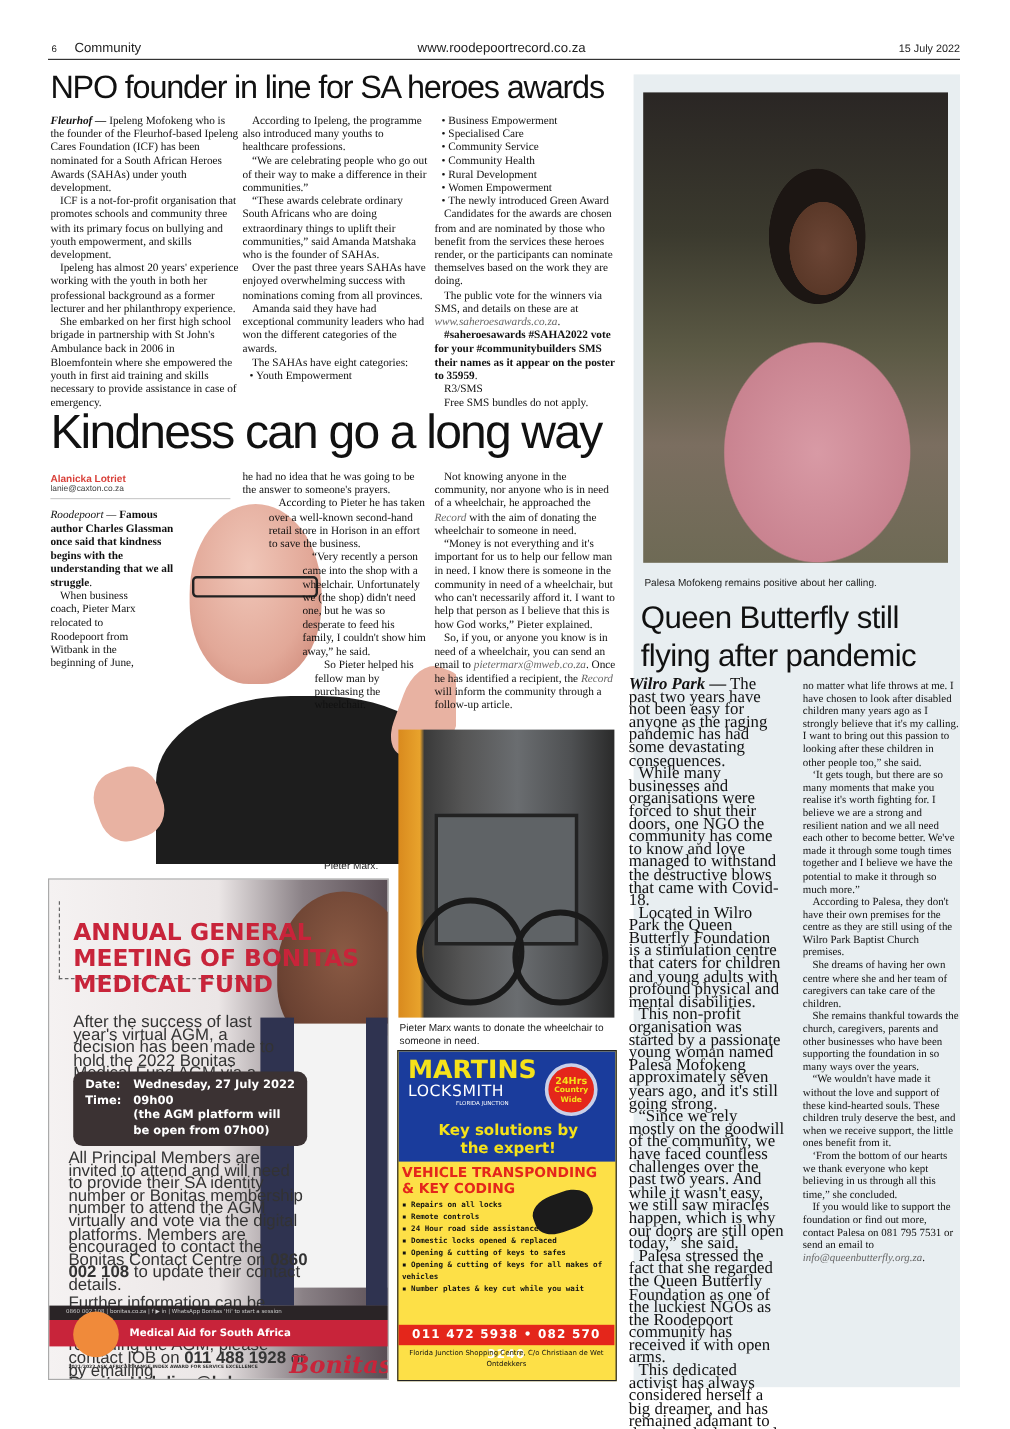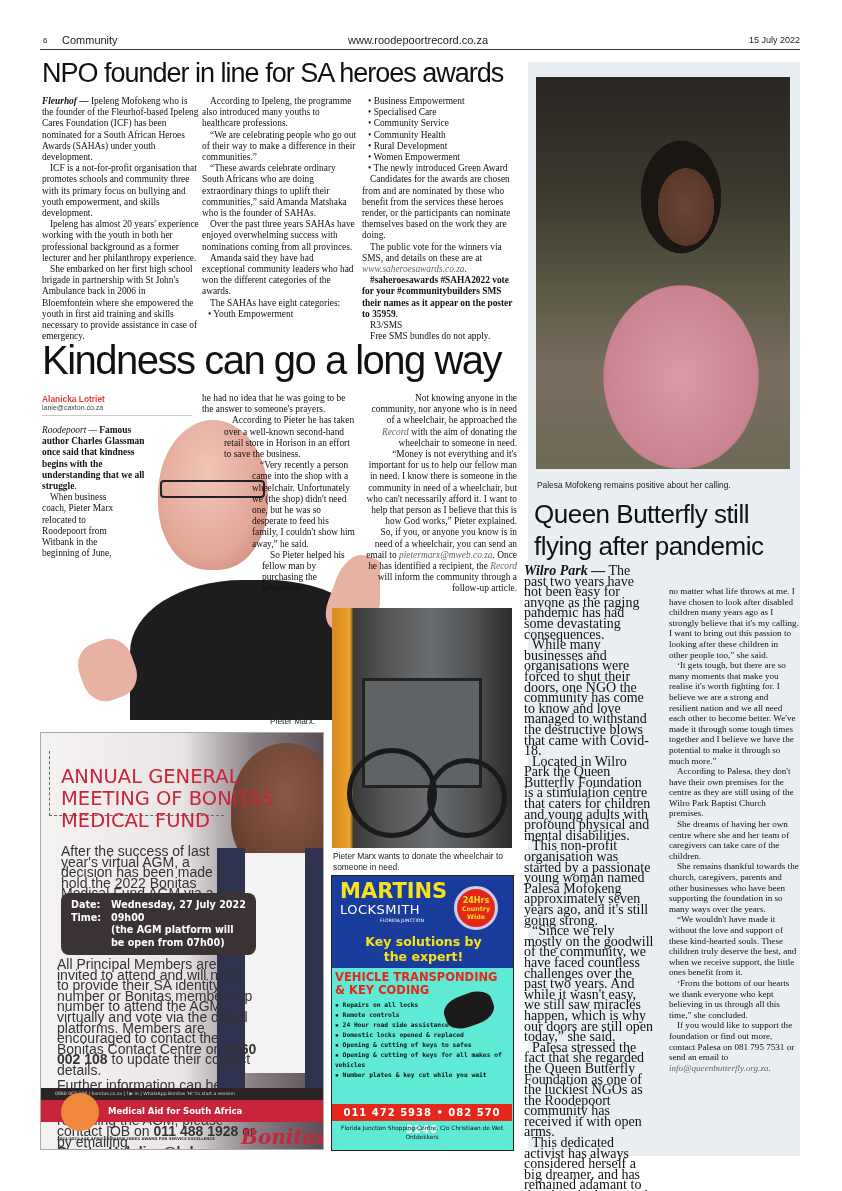--- a/index.html
+++ b/index.html
@@ -18,24 +18,24 @@
 .col li::before{content:"• ";}
 .dateline{font-style:italic;font-weight:bold}
 .bold{font-weight:bold}
 .it{font-style:italic;color:#666}
 .sidebar{left:528px;top:62px;width:272px;height:1094px;background:#e8eef1}
 .photo{background:linear-gradient(135deg,#2b2b2b 0%,#4a4a3a 25%,#6b5b4b 45%,#d49aa6 60%,#c7808f 75%,#6f7a55 90%)}
 .cap{font-family:"Liberation Sans",sans-serif;font-size:8.4px;color:#222}
 .byline-name{font-family:"Liberation Sans",sans-serif;font-weight:bold;color:#d9413a;font-size:8.4px}
 .byline-mail{font-family:"Liberation Sans",sans-serif;font-size:7px;color:#444}
 .ad-bonitas{left:40px;top:732px;width:284px;height:418px;border:1px solid #aaa;background:linear-gradient(90deg,#f5f2f2 0%,#ebe6e6 50%,#8a8186 75%,#5a4e55 100%);overflow:hidden}
-.bon-title{font-family:"DejaVu Sans",sans-serif;font-weight:normal;color:#c8243a;font-size:19.5px;line-height:22px}
+.bon-title{font-family:"DejaVu Sans",sans-serif;font-weight:bold;color:#c8243a;font-size:19.5px;line-height:22px}
 .bon-body{font-family:Liberation Sans, sans-serif;font-size:14px;line-height:10.6px;color:#333}
 .bon-box{background:#3b3233;color:#fff;border-radius:8px;font-family:"DejaVu Sans",sans-serif;font-weight:bold;font-size:9.6px;line-height:12.5px;padding:6px 10px}
-.ad-martins{left:331px;top:875px;width:183px;height:276px;border:1.5px solid #222;background:#5eead4;overflow:hidden}
+.ad-martins{left:331px;top:875px;width:183px;height:276px;border:1.5px solid #222;background:#fde047;overflow:hidden}
 .mar-top{background:#1a3c9c;height:92px;position:relative}
 .mar-name{font-family:"DejaVu Sans",sans-serif;font-weight:bold;color:#f5e21a}
 .mar-red{color:#e4261b;font-family:"DejaVu Sans",sans-serif;font-weight:bold;font-size:11.5px;line-height:13px}
 .mar-list{font-family:"DejaVu Sans Mono",monospace;font-weight:bold;font-size:6.3px;line-height:10px;color:#111}
 .mar-phone{background:#e4261b;color:#fff;font-family:"DejaVu Sans",sans-serif;font-weight:bold;font-size:10px;text-align:center;height:17px;line-height:17px;letter-spacing:1px}
 </style>
 </head>
 <body>
 
 <div class="abs folio">
@@ -95,21 +95,21 @@
 <div class="abs col" style="left:524px;top:566px;width:130px;font-size:14px;line-height:10.6px;">
   <p class="ni"><span class="dateline">Wilro Park —</span><span> The past two years have not been easy for anyone as the raging pandemic has had some devastating consequences.</span></p>
   <p>While many businesses and organisations were forced to shut their doors, one NGO the community has come to know and love managed to withstand the destructive blows that came with Covid-18.</p>
   <p>Located in Wilro Park the Queen Butterfly Foundation is a stimulation centre that caters for children and young adults with profound physical and mental disabilities.</p>
   <p>This non-profit organisation was started by a passionate young woman named Palesa Mofokeng approximately seven years ago, and it's still going strong.</p>
   <p>“Since we rely mostly on the goodwill of the community, we have faced countless challenges over the past two years. And while it wasn't easy, we still saw miracles happen, which is why our doors are still open today,” she said.</p>
   <p>Palesa stressed the fact that she regarded the Queen Butterfly Foundation as one of the luckiest NGOs as the Roodepoort community has received it with open arms.</p>
   <p>This dedicated activist has always considered herself a big dreamer, and has remained adamant to do what she loves and add value to her community. Although at times she felt like throwing in the towel, Palesa reminded herself of the lives she's touched in the past as well as the lives yet to be touched in the future.</p>
   <p>‘I have chosen to serve,</p>
 </div>
-<div class="abs col" style="left:669px;top:566px;width:130px;font-size:9.1px;line-height:10.6px;margin-top:20px;">
+<div class="abs col" style="left:669px;top:566px;width:130px;font-size:9.1px;line-height:10.6px;">
   <p class="ni">no matter what life throws at me. I have chosen to look after disabled children many years ago as I strongly believe that it's my calling. I want to bring out this passion to looking after these children in other people too,” she said.</p>
   <p>‘It gets tough, but there are so many moments that make you realise it's worth fighting for. I believe we are a strong and resilient nation and we all need each other to become better. We've made it through some tough times together and I believe we have the potential to make it through so much more.”</p>
   <p>According to Palesa, they don't have their own premises for the centre as they are still using of the Wilro Park Baptist Church premises.</p>
   <p>She dreams of having her own centre where she and her team of caregivers can take care of the children.</p>
   <p>She remains thankful towards the church, caregivers, parents and other businesses who have been supporting the foundation in so many ways over the years.</p>
   <p>“We wouldn't have made it without the love and support of these kind-hearted souls. These children truly deserve the best, and when we receive support, the little ones benefit from it.</p>
   <p>‘From the bottom of our hearts we thank everyone who kept believing in us through all this time,” she concluded.</p>
   <p><span>If you would like to support the foundation or find out more, contact Palesa on 081 795 7531 or send an email to </span><span class="it">info@queenbutterfly.org.za</span><span>.</span></p>
 </div>
 
@@ -130,21 +130,21 @@
 <div class="abs col" style="left:42px;top:425px;width:112px;">
   <p class="ni"><span class="dateline" style="font-weight:normal">Roodepoort —</span><span class="bold"> Famous author Charles Glassman once said that kindness begins with the understanding that we all struggle</span><span>.</span></p>
   <p style="width:88px">When business coach, Pieter Marx relocated to Roodepoort from Witbank in the beginning of June,</p>
 </div>
 <div class="abs col" style="left:202px;top:393px;width:155px;text-align:right;">
   <p class="ni" style="text-align:left">he had no idea that he was going to be the answer to someone's prayers.</p>
   <p style="padding-left:22px;text-align:left">According to Pieter he has taken over a well-known second-hand retail store in Horison in an effort to save the business.</p>
   <p style="padding-left:50px;text-align:left">“Very recently a person came into the shop with a wheelchair. Unfortunately we (the shop) didn't need one, but he was so desperate to feed his family, I couldn't show him away,” he said.</p>
   <p style="padding-left:60px;text-align:left">So Pieter helped his fellow man by purchasing the wheelchair.</p>
 </div>
-<div class="abs col" style="left:362px;top:393px;width:155px;text-align:right;">
+<div class="abs col" style="left:362px;top:393px;width:155px;">
   <p><span>Not knowing anyone in the community, nor anyone who is in need of a wheelchair, he approached the </span><span class="it">Record</span><span> with the aim of donating the wheelchair to someone in need.</span></p>
   <p>“Money is not everything and it's important for us to help our fellow man in need. I know there is someone in the community in need of a wheelchair, but who can't necessarily afford it. I want to help that person as I believe that this is how God works,” Pieter explained.</p>
   <p><span>So, if you, or anyone you know is in need of a wheelchair, you can send an email to </span><span class="it">pietermarx@mweb.co.za</span><span>. Once he has identified a recipient, the </span><span class="it">Record</span><span> will inform the community through a follow-up article.</span></p>
 </div>
 
 <div class="abs cap" style="left:270px;top:716px;">Pieter Marx.</div>
 
 <div class="abs" style="left:332px;top:608px;width:180px;height:240px;background:
   linear-gradient(90deg,#d98a1e 0%,#e8a32c 10%,#3a3a3a 12%,#555 30%,#6a6d70 55%,#4e5052 80%,#2a2a2a 100%);overflow:hidden;">
   <div class="abs" style="left:30px;top:70px;width:120px;height:110px;background:#5f6366;border:3px solid #222;"></div>

